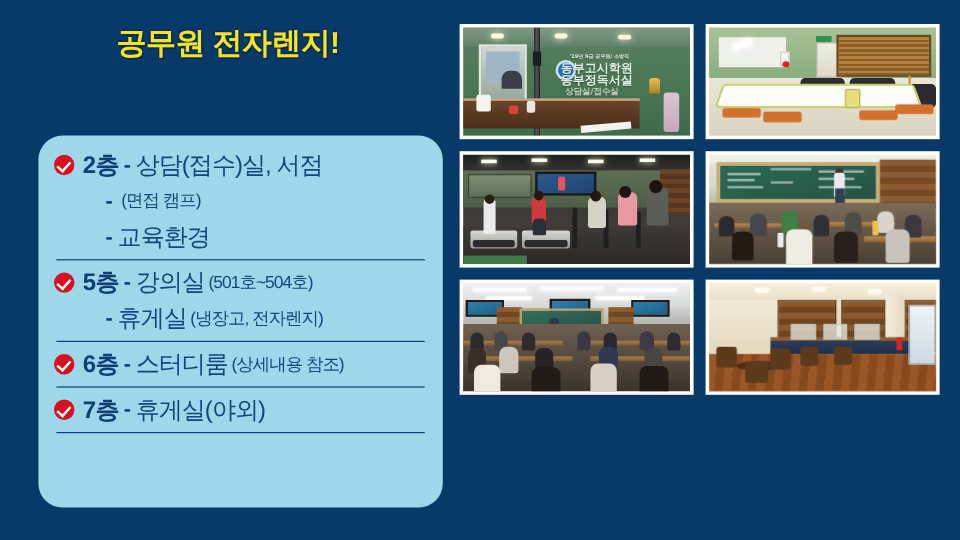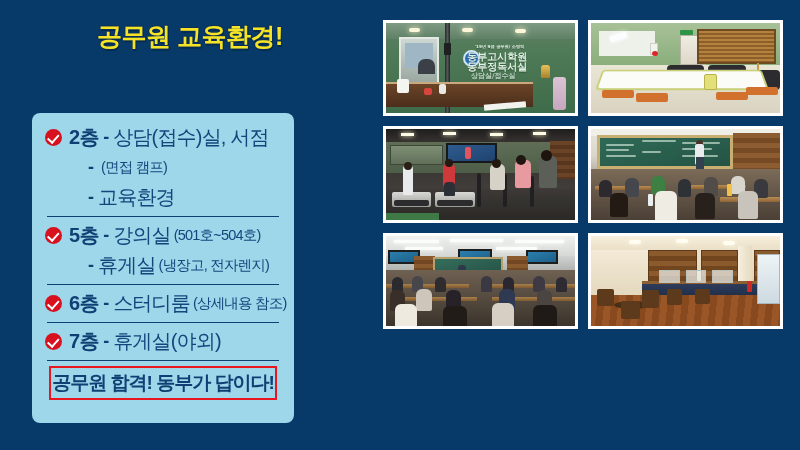--- a/index.html
+++ b/index.html
@@ -44,23 +44,23 @@
     text-shadow:
       -1.2px 0 0 #0b2f56, 1.2px 0 0 #0b2f56,
       0 -1.2px 0 #0b2f56, 0 1.2px 0 #0b2f56,
       1px 1.6px 0 #06294b;
   }
 
   
   #info-panel {
     position:absolute;
     left:32px; top:113px;
-    width:262px; height:310px;
+    width:337px; height:310px;
     background:#9ed6ea;
-    border-radius:8px;
+    border-radius:20px;
     padding:9px 11px 9px 11px;
     text-align:center;
   }
 
   .floor-group { position:relative; }
 
   .divider {
     height:0; border-top:1.6px solid #0f3f73;
     margin:4px 4px 3px 4px;
   }
@@ -308,21 +308,21 @@
     background:#cc2a22; border-radius:1px; }
 </style>
 </head>
 <body>
 
 <div id="poster">
 
   <div id="left-col">
 
     <div id="headline">
-      <span class="hl-line hl-line-1">공무원 교육환경!</span>
+      <span class="hl-line hl-line-1">공무원 전자렌지!</span>
     </div>
 
     <div id="info-panel">
 
       <div class="floor-group">
         <div class="row">
           <span class="check-icon"></span>
           <span class="floor-label">2층</span>
           <span class="dash">-</span>
           <span class="room-main">상담(접수)실, 서점</span>
@@ -374,23 +374,20 @@
           <span class="check-icon"></span>
           <span class="floor-label">7층</span>
           <span class="dash">-</span>
           <span class="room-main">휴게실(야외)</span>
           <span class="room-note"></span>
         </div>
       </div>
 
       <div class="divider"></div>
 
-      <div id="slogan-box">
-        <span id="slogan-text">공무원 합격! 동부가 답이다!</span>
-      </div>
 
     </div>
   </div>
 
   <div id="photo-grid">
 
     <div class="photo">
       <div class="scene p1">
         <div class="ceiling"></div>
         <div class="lamp" style="left:12%;top:6%"></div>

